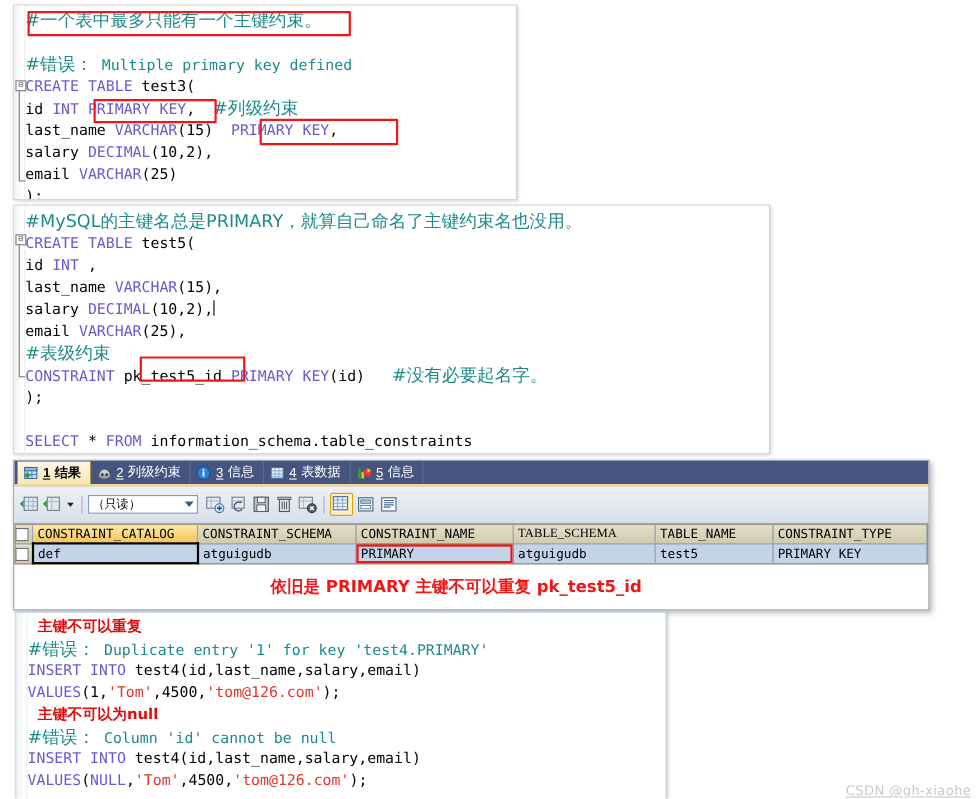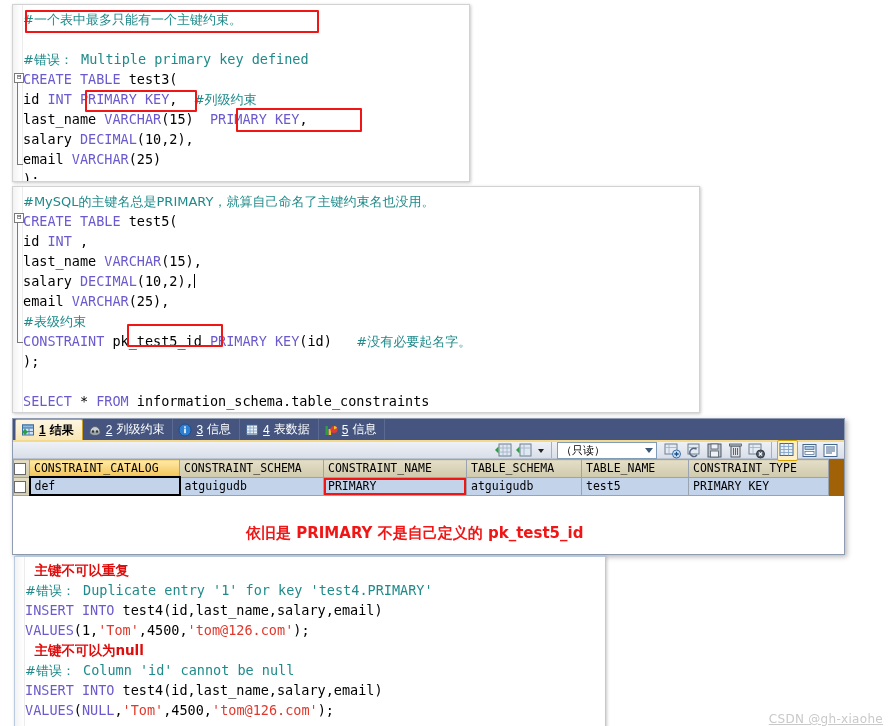--- a/index.html
+++ b/index.html
@@ -31,21 +31,21 @@
     line-height:20px;
     white-space:pre;
     color:#000000;
   }
   .ln{height:20px;position:relative;}
   
   .kw   {color:#6a5acd;}
   .cmt  {color:#1f8a8a;}
   .str  {color:#e0382b;}
   .plain{color:#000000;margin-top:40px;}
-  .cn   {font-family:"DejaVu Sans","Liberation Sans",sans-serif;font-size:13px;}
+  .cn   {font-family:"DejaVu Sans","Liberation Sans",sans-serif;font-size:16px;}
   .cmt.cn{color:#1f8a8a;}
 
   
   .redbox{
     position:absolute;
     border:2.5px solid #f01616;
     box-sizing:border-box;
     pointer-events:none;
     border-radius:1px;
   }
@@ -101,27 +101,26 @@
     background:linear-gradient(180deg,#fdf6e3 0%,#f8e6b6 100%);
     color:#000000;
     font-weight:bold;
     border:1px solid #c9a227;
     border-bottom:none;
     border-radius:2px 2px 0 0;
   }
   .tabicon{width:14px;height:14px;flex:0 0 14px;position:relative;}
 
   .toolbar{
-    height:17px;
+    height:34px;
     background:linear-gradient(180deg,#eef1f6 0%,#d9dfe9 100%);
     display:flex;align-items:center;gap:2px;
     padding:0 4px;
     box-sizing:border-box;
     border-bottom:1px solid #b9c2d0;
-    justify-content:flex-end;
   }
   .tbtn{width:19px;height:19px;position:relative;display:inline-block;cursor:default;}
   .tbtn.sel{border:1px solid #d9a400;background:#fdf0c8;border-radius:2px;}
   .tbsep{width:1px;height:16px;background:#a8b0bd;margin:0 3px;}
   .readonly-select{
     width:100px;height:17px;
     background:#ffffff;border:1px solid #7f9db9;
     font-size:11px;color:#000;
     display:flex;align-items:center;justify-content:space-between;
     padding:0 3px;box-sizing:border-box;cursor:default;
@@ -363,21 +362,21 @@
   <div class="gridwrap">
     <table class="grid">
       <thead>
         <tr>
           <th class="chkcell">
             <span class="chkbox"></span>
           </th>
           <th class="hl" style="width:150px;">CONSTRAINT_CATALOG</th>
           <th style="width:144px;">CONSTRAINT_SCHEMA</th>
           <th style="width:143px;">CONSTRAINT_NAME</th>
-          <th style="width:115px;">TABLE_SCHEMA</th>
+          <th style="width:129px;font-family:Liberation Serif, serif;">TABLE_SCHEMA</th>
           <th style="width:107px;">TABLE_NAME</th>
           <th style="width:140px;">CONSTRAINT_TYPE</th>
         </tr>
       </thead>
       <tbody>
         <tr>
           <td class="chkcell">
             <span class="chkbox"></span>
           </td>
           <td class="rowsel">def</td>
@@ -385,20 +384,20 @@
           <td class="redmark">PRIMARY</td>
           <td>atguigudb</td>
           <td>test5</td>
           <td>PRIMARY KEY</td>
         </tr>
       </tbody>
     </table>
   </div>
 </div>
 
-<div id="grid-annotation">依旧是 PRIMARY 不是自己定义的 pk_test5_id</div>
+<div id="grid-annotation">依旧是 PRIMARY 主键不可以重复 pk_test5_id</div>
 
 <div class="code-panel" id="block3" style="left:14px;top:556px;width:592px;height:210px;border-color:#b9c9de;">
   <div class="gutter"></div>
   <div class="code-area" style="padding-top:3px;"><div class="ln"><span class="red-cn">  主键不可以重复</span></div><div class="ln"><span class="cmt cn">#错误：</span><span class="cmt"> Duplicate entry '1' for key 'test4.PRIMARY'</span></div><div class="ln"><span class="kw">INSERT INTO</span><span class="plain"> test4(id,last_name,salary,email)</span></div><div class="ln"><span class="kw">VALUES</span><span class="plain">(1,</span><span class="str">'Tom'</span><span class="plain">,4500,</span><span class="str">'tom@126.com'</span><span class="plain">);</span></div><div class="ln"><span class="red-cn">  主键不可以为null</span></div><div class="ln"><span class="cmt cn">#错误：</span><span class="cmt"> Column 'id' cannot be null</span></div><div class="ln"><span class="kw">INSERT INTO</span><span class="plain"> test4(id,last_name,salary,email)</span></div><div class="ln"><span class="kw">VALUES</span><span class="plain">(</span><span class="kw">NULL</span><span class="plain">,</span><span class="str">'Tom'</span><span class="plain">,4500,</span><span class="str">'tom@126.com'</span><span class="plain">);</span></div></div>
 </div>
 
 <div id="watermark">CSDN @gh-xiaohe</div>
 
 </body></html>

